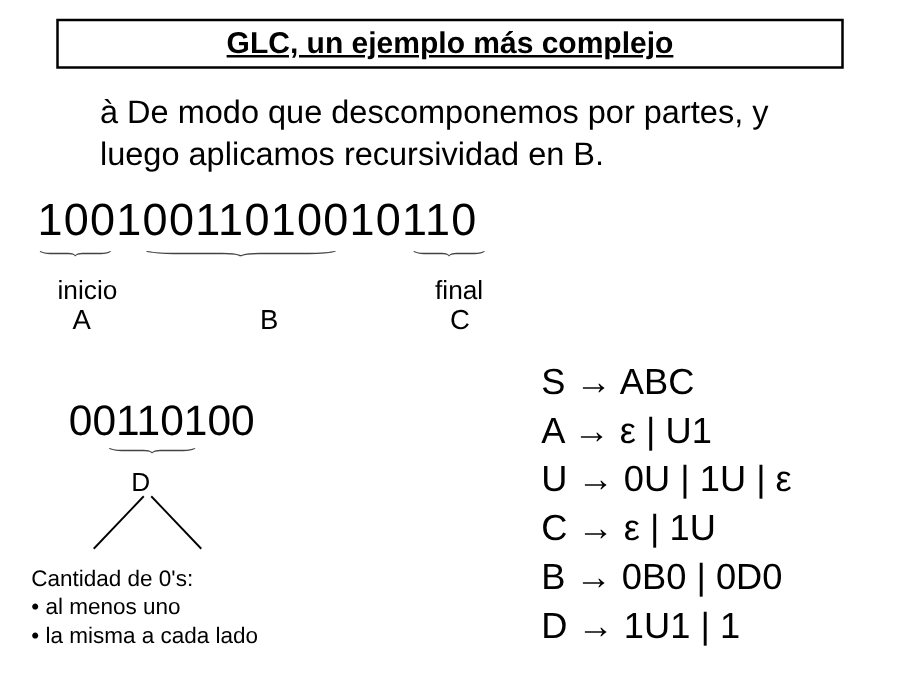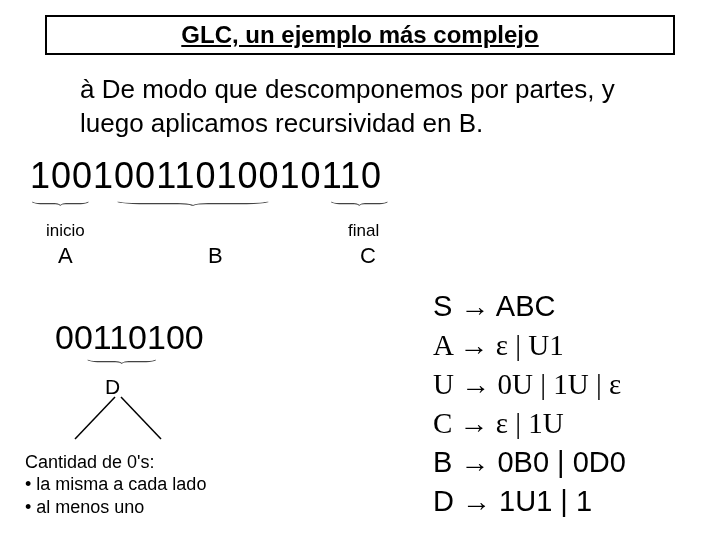--- a/index.html
+++ b/index.html
@@ -42,41 +42,41 @@
     position: absolute;
     font-size: 20px;
     line-height: 1;
     transform: scaleX(var(--sx,1)) translateY(-4px);
     transform-origin: left center;
     color: #444;
   }
   .labels-row, .abc-row {
     position: relative;
     height: 22px;
-    font-size: 17px;
+    font-size: 21px;
     margin-left: 5px;
   }
   .labels-row span, .abc-row span {
     position: absolute;
   }
   .abc-row { font-size: 22px; height: 30px; }
   .lower {
     display: flex;
     align-items: flex-start;
     margin-top: 10px;
   }
   .left-col { flex: 0 0 380px; margin-top: 29px; }
   .grammar {
     border: 2px solid #fff;
     font-size: 29px;
     line-height: 1.35;
     padding: 2px 6px;
     margin-left: 20px;
   }
-  .eps { font-family: Liberation Serif, serif; }
+  .eps { font-family: Liberation Sans, sans-serif; }
   .mednum {
     font-size: 34px;
     margin-top: 6px;
     margin-left: 30px;
   }
   .brace2 {
     position: relative;
     height: 20px;
     margin-left: 30px;
   }
@@ -129,22 +129,22 @@
     <div class="brace2">
       <span class="brace" style="left:30px;--sx:4.0;">︸</span>
     </div>
     <div class="dlabel">D</div>
     <svg class="veesvg" width="140" height="48">
       <line x1="50" y1="2" x2="10" y2="44" stroke="#000" stroke-width="1.5"></line>
       <line x1="56" y1="2" x2="96" y2="44" stroke="#000" stroke-width="1.5"></line>
     </svg>
     <div class="notes">
       <div>Cantidad de 0's:</div>
+      <div>• al menos uno</div>
       <div>• la misma a cada lado</div>
-      <div>• al menos uno</div>
     </div>
   </div>
 
   <div class="grammar">
     <div>S → ABC</div>
     <div><span class="eps">A → ε | U1</span></div>
     <div><span class="eps">U → 0U | 1U | ε</span></div>
     <div><span class="eps">C → ε | 1U</span></div>
     <div>B → 0B0 | 0D0</div>
     <div>D → 1U1 | 1</div>

